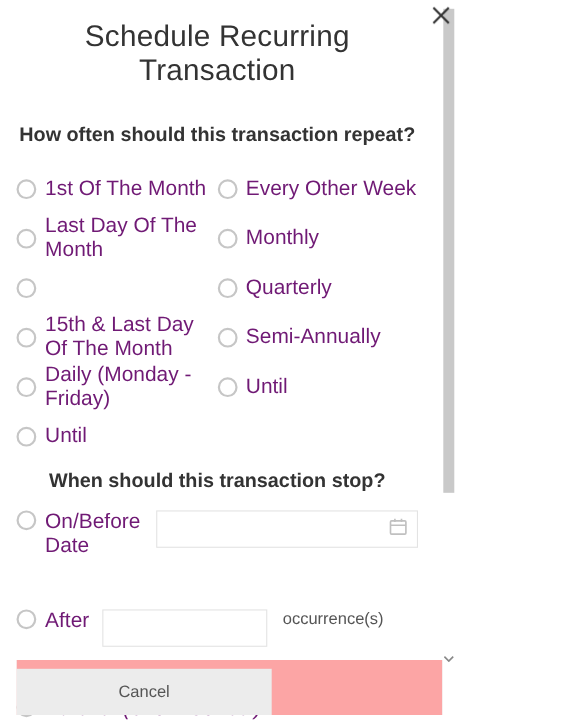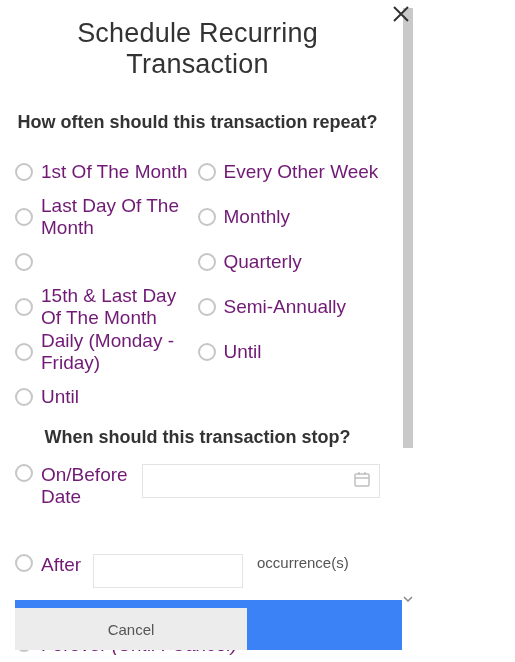--- a/index.html
+++ b/index.html
@@ -121,21 +121,21 @@
     margin-left: 14px;
     font-size: 15px;
     color: #555;
   }
   .italic { font-style: italic; }
   .footer {
     position: absolute;
     left: 15px; right: 15px; bottom: 12px;
     display: flex;
     gap: 14px;
-    background: #3b82f6;
+    background: #fca5a5;
     padding-top: 8px;
   }
   .btn {
     flex: 1;
     height: 42px;
     display: flex;
     align-items: center;
     justify-content: center;
     font-size: 15px;
     cursor: pointer;

